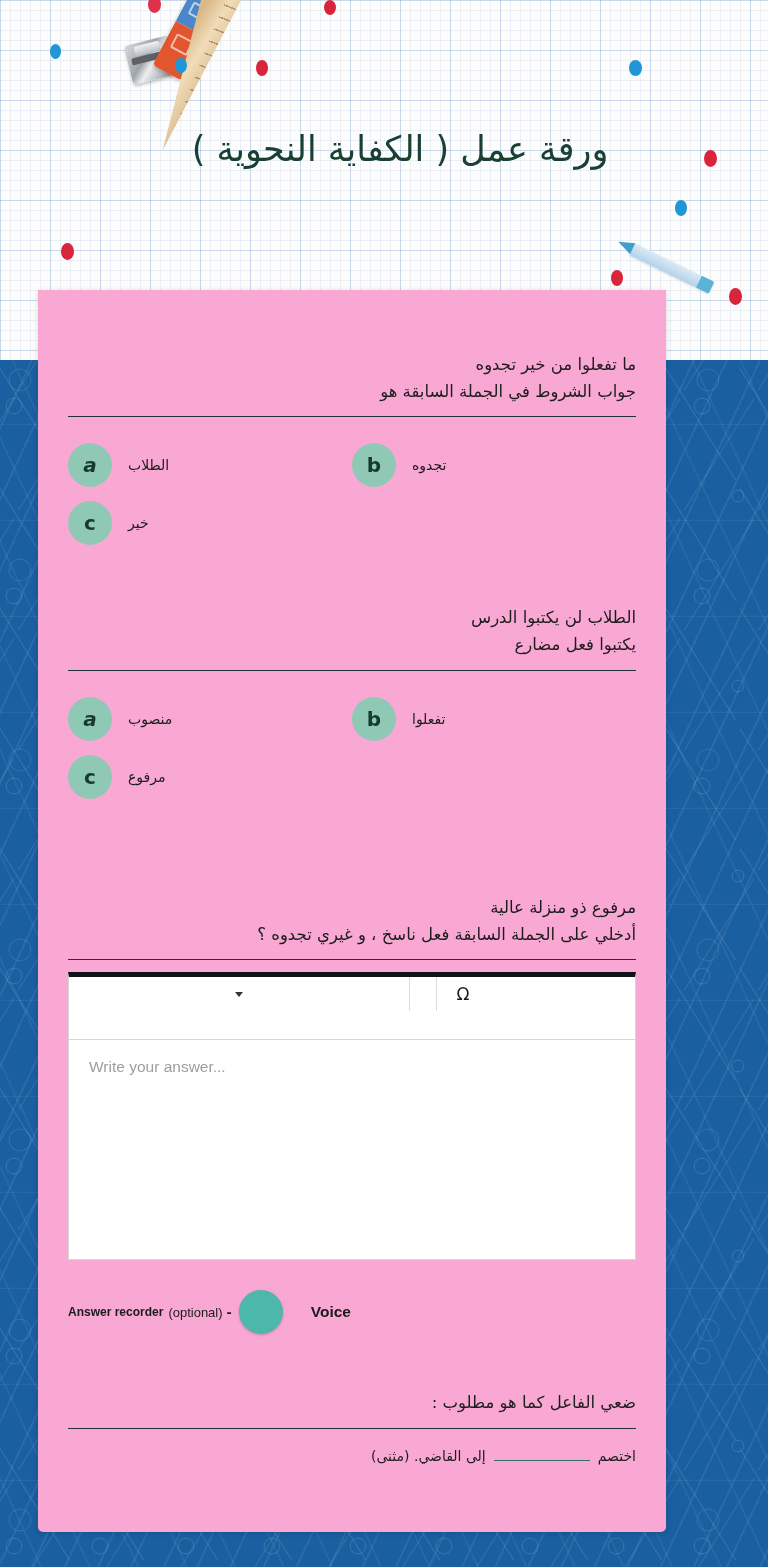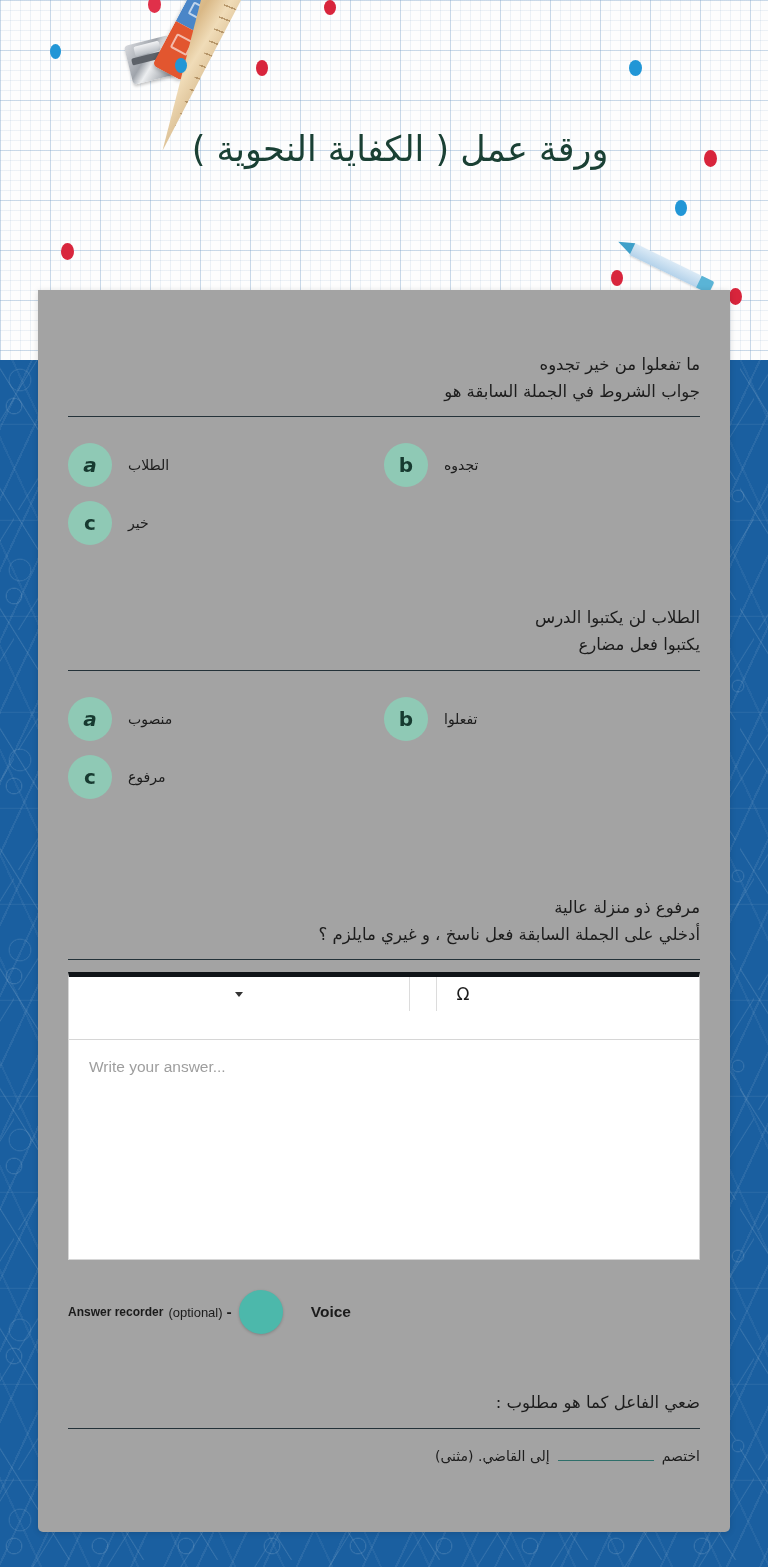--- a/index.html
+++ b/index.html
@@ -127,22 +127,22 @@
   }
   .pencil::after {
     content:""; position:absolute; right:0; top:0; width:14px; height:13px;
     background:#5ab4d6; border-radius:0 2px 2px 0;
   }
 
   
   .card {
     position: absolute;
     left: 38px; top: 290px;
-    width: 692px; height: 1242px;
-    background: #a3a3a3;
+    width: 628px; height: 1242px;
+    background: #f9a8d4;
     border-radius: 0 0 5px 5px;
     box-shadow: 0 1px 6px rgba(0,0,0,.14);
     padding: 0;
     overflow: hidden;
   }
 
   .q-block { padding: 0 30px; }
   .q-text {
     direction: rtl; text-align: right;
     color: #1c1c1c;
@@ -343,21 +343,21 @@
           <div class="opt-label">مرفوع</div>
         </div>
       </div>
     </div>
 
     <div class="spacer-md"></div>
 
     <div class="q-block">
       <div class="q-text">
         <span class="line">مرفوع ذو منزلة عالية</span>
-        <span class="line">أدخلي على الجملة السابقة فعل ناسخ ، و غيري مايلزم ؟</span>
+        <span class="line">أدخلي على الجملة السابقة فعل ناسخ ، و غيري تجدوه ؟</span>
       </div>
       <div class="q-rule thick"></div>
 
       <div class="editor">
         <div class="editor-toolbar">
           <div class="tb-select">
             <span class="tb-caret"></span>
           </div>
           <div class="tb-sep"></div>
           <div class="tb-gap"></div>

